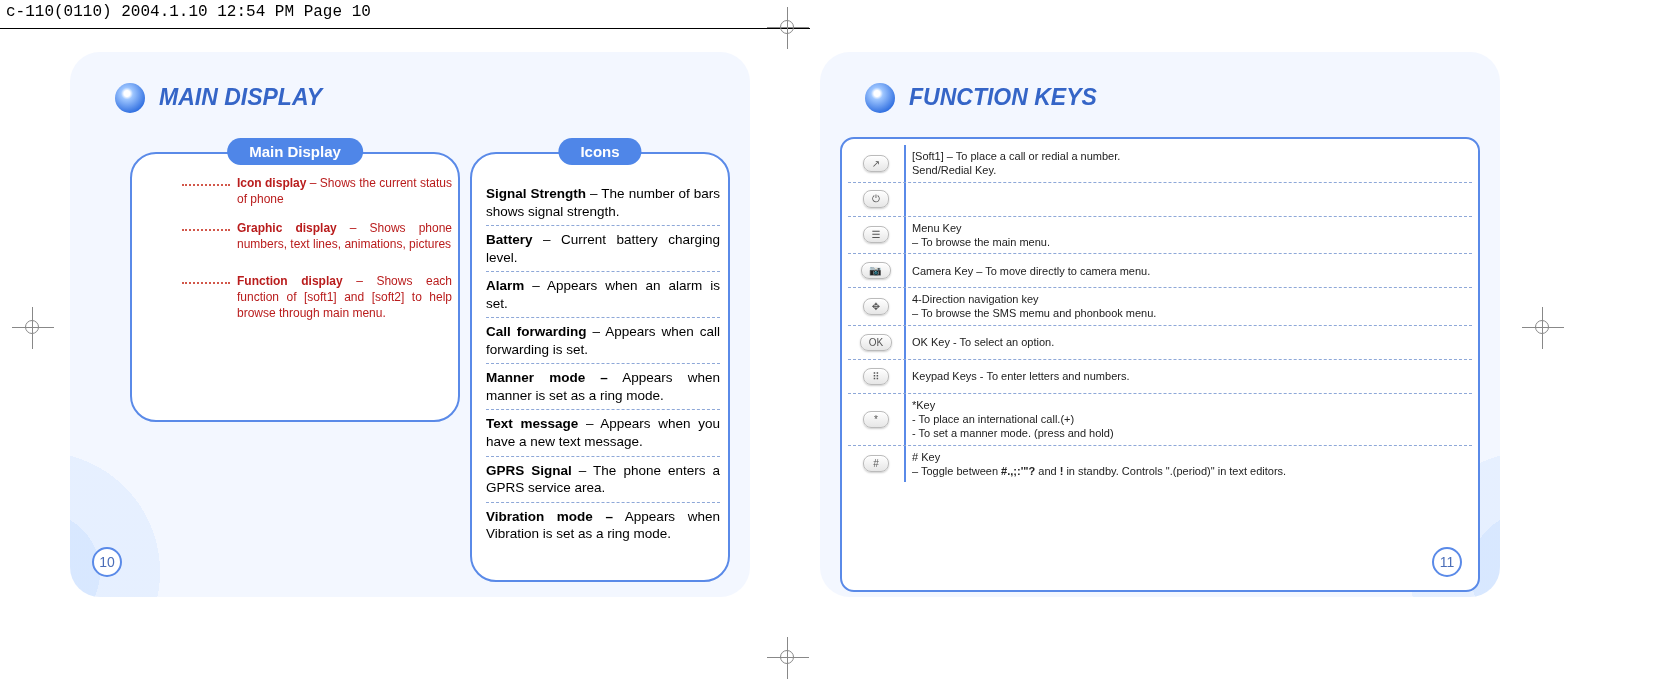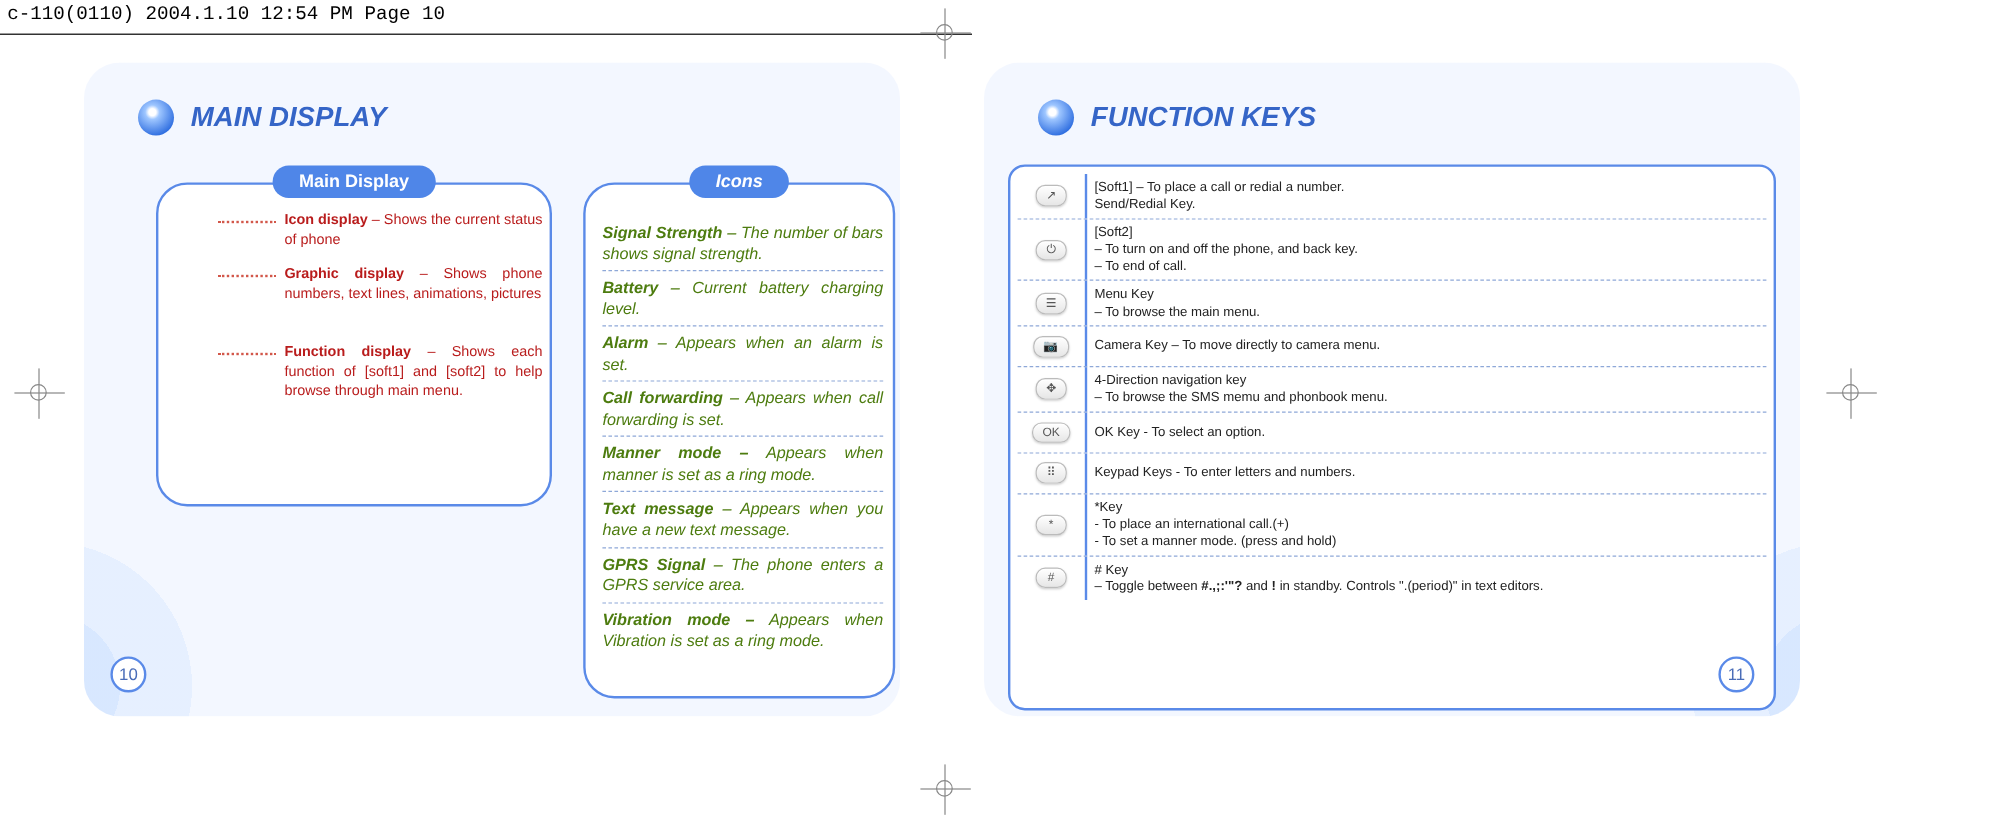--- a/index.html
+++ b/index.html
@@ -96,21 +96,21 @@
     border-radius: 14px;
   }
 
   .panel {
     position: absolute;
     border: 2px solid #5a8ae8;
     border-radius: 26px;
     background: #fff;
   }
   .panel-left1 { left: 60px; top: 100px; width: 330px; height: 270px; }
-  .panel-left2 { left: 416px; top: 100px; width: 260px; height: 430px; font-style: italic; }
+  .panel-left2 { left: 400px; top: 100px; width: 260px; height: 430px; }
   .panel-right { left: 20px; top: 85px; width: 640px; height: 455px; border-radius: 14px; }
 
   .pill {
     position: absolute;
     top: -16px;
     left: 50%;
     transform: translateX(-50%);
     background: #4f86e8;
     color: #fff;
     font-weight: bold;
@@ -141,21 +141,21 @@
     width: 48px;
     border-top: 2px dotted #d2574a;
   }
 
   .icon-list {
     position: absolute;
     left: 14px;
     right: 8px;
     top: 26px;
     font-size: 13.5px;
-    color: #4d7c0f;
+    color: #000000;
   }
   .icon-item {
     border-bottom: 1px dashed #8ea8d8;
     padding: 5px 0 5px 0;
     line-height: 1.3;
     text-align: justify;
   }
   .icon-item:last-child { border-bottom: none; }
 
   .fk-table {
@@ -232,21 +232,21 @@
   <div class="heading">
     <div class="heading-bullet"></div>
     <div class="heading-text">MAIN DISPLAY</div>
   </div>
 
   <div class="panel panel-left1">
     <div class="pill">Main Display</div>
     <div class="md-list" id="md-list">
         <div class="md-item"><div class="dotlead"></div><b>Icon display</b> – Shows the current status of phone</div>
         <div class="md-item"><div class="dotlead"></div><b>Graphic display</b> – Shows phone numbers, text lines, animations, pictures</div>
-        <div class="md-item" style="margin-top: 34px;"><div class="dotlead"></div><b>Function display</b> – Shows each function of [soft1] and [soft2] to help browse through main menu.</div>
+        <div class="md-item" style="margin-top: 22px;"><div class="dotlead"></div><b>Function display</b> – Shows each function of [soft1] and [soft2] to help browse through main menu.</div>
       </div>
   </div>
 
   <div class="panel panel-left2">
     <div class="pill">Icons</div>
     <div class="icon-list" id="icon-list">
         <div class="icon-item"><b>Signal Strength</b> – The number of bars shows signal strength.</div>
         <div class="icon-item"><b>Battery</b> – Current battery charg­ing level.</div>
         <div class="icon-item"><b>Alarm</b> – Appears when an alarm is set.</div>
         <div class="icon-item"><b>Call forwarding</b> – Appears when call forwarding is set.</div>
@@ -271,21 +271,20 @@
         <div class="fk-row">
           <div class="fk-icon">
             <span class="key-chip">↗</span>
           </div>
           <div class="fk-desc">[Soft1] – To place a call or redial a number.<br>Send/Redial Key.</div>
         </div>
         <div class="fk-row">
           <div class="fk-icon">
             <span class="key-chip">⏻</span>
           </div>
-          <div class="fk-desc">[Soft2]<br> – To turn on and off the phone, and back key.<br> – To end of call.</div>
         </div>
         <div class="fk-row">
           <div class="fk-icon">
             <span class="key-chip">☰</span>
           </div>
           <div class="fk-desc">Menu Key<br> – To browse the main menu.</div>
         </div>
         <div class="fk-row">
           <div class="fk-icon">
             <span class="key-chip">📷</span>

